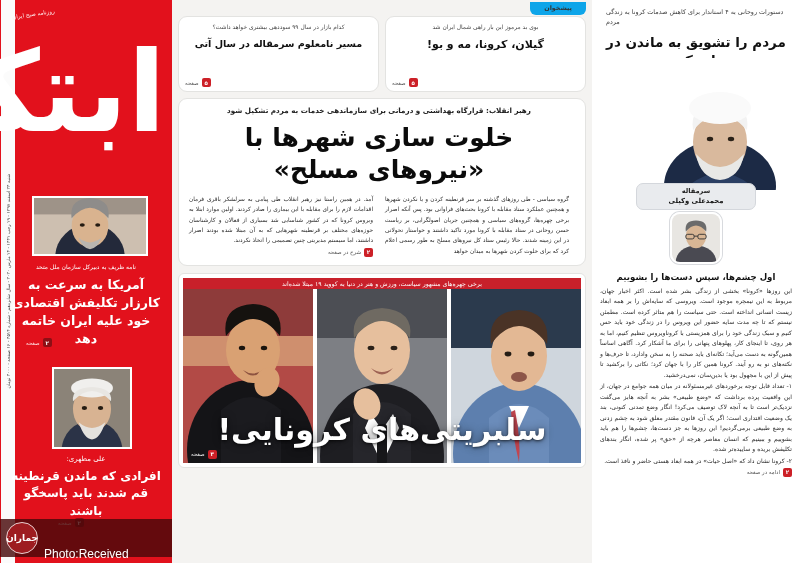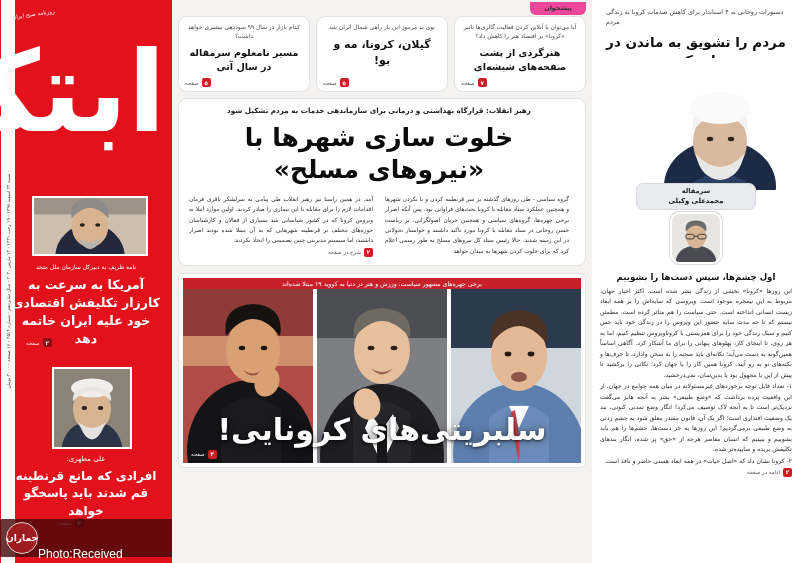--- a/index.html
+++ b/index.html
@@ -143,21 +143,21 @@
     position: absolute;
     top: 0; right: 208px;
     width: 420px;
     height: 563px;
     padding: 4px 6px;
   }
 
   .pishkhan-tab {
     position: absolute;
     top: 2px; right: 6px;
-    background: #ec4899;
+    background: #0ea5e9;
     border-radius: 0 0 6px 6px;
     padding: 2px 14px 3px 14px;
     font-size: 6.4px;
     font-weight: bold;
     color: #333;
     z-index: 5;
   }
 
   .top-cards {
     display: flex;
@@ -418,20 +418,21 @@
 
   
   .watermark {
     position: absolute;
     bottom: 6px; left: 0;
     width: 172px;
     height: 38px;
     background: rgba(72,8,10,0.82);
     display: flex;
     align-items: center;
+    gap: 6px;
     padding-left: 6px;
     direction: ltr;
     z-index: 20;
   }
   .wm-logo {
     width: 32px; height: 32px;
     border-radius: 50%;
     background: #9e1c20;
     border: 1.5px solid #e9cfd0;
     display: flex;
@@ -507,28 +508,20 @@
       </div>
     </div>
   </div>
 
   <div class="center-col">
 
     <div class="pishkhan-tab">پیشخوان</div>
 
     <div class="top-cards">
 
-      <div class="news-card">
-        <div class="nc-kicker">آیا می‌توان با آنلاین کردن فعالیت گالری‌ها تاثیر «کرونا» بر اقتصاد هنر را کاهش داد؟</div>
-        <div class="nc-headline sm">هنرگردی از پشت صفحه‌های شیشه‌ای</div>
-        <div class="nc-foot">
-          <span class="dot" style="width:9px;height:9px;background:#cc2027;border-radius:2px;color:#fff;font-size:5.5px;display:flex;align-items:center;justify-content:center;font-weight:bold;">۷</span>
-          <span class="lbl" style="font-size:5.4px;color:#555;">صفحه</span>
-        </div>
-      </div>
 
       <div class="news-card">
         <div class="nc-kicker">بوی بد مرموز این بار راهی شمال ایران شد</div>
         <div class="nc-headline">گیلان، کرونا، مه و بو!</div>
         <div class="nc-foot">
           <span class="dot" style="width:9px;height:9px;background:#cc2027;border-radius:2px;color:#fff;font-size:5.5px;display:flex;align-items:center;justify-content:center;font-weight:bold;">۵</span>
           <span class="lbl" style="font-size:5.4px;color:#555;">صفحه</span>
         </div>
       </div>
 
@@ -660,21 +653,21 @@
         <ellipse cx="40" cy="42" rx="20" ry="24" fill="#d8b392"></ellipse>
         <ellipse cx="40" cy="20" rx="22" ry="10" fill="#f0efed"></ellipse>
         <path d="M20 34 q20 -22 40 0 q2 -14 -20 -15 q-22 1 -20 15z" fill="#e8e6e2"></path>
         <ellipse cx="32" cy="41" rx="2.8" ry="2" fill="#241b12"></ellipse>
         <ellipse cx="49" cy="41" rx="2.8" ry="2" fill="#241b12"></ellipse>
         <path d="M26 56 q14 12 28 0 q-6 18 -14 18 q-8 0 -14 -18z" fill="#e4e2de"></path>
       </svg>
     </div>
 
     <div class="lc-kicker2">علی مطهری:</div>
-    <div class="lc-headline2">افرادی که مانع قرنطینه قم شدند باید پاسخگو خواهد</div>
+    <div class="lc-headline2">افرادی که ماندن قرنطینه قم شدند باید پاسخگو باشند</div>
     <div class="lc-foot2">
       <span class="dot" style="width:9px;height:9px;border-radius:2px;color:#fff;font-size:5.5px;display:flex;align-items:center;justify-content:center;font-weight:bold;">۲</span>
       <span class="lbl" style="font-size:5.4px;">صفحه</span>
     </div>
 
     <div class="watermark">
       <div class="wm-logo">جماران</div>
       <div class="wm-text">
         <div class="wm-l1">Photo:Received</div>
         <div class="wm-l2">JAMARAN.IR</div>

